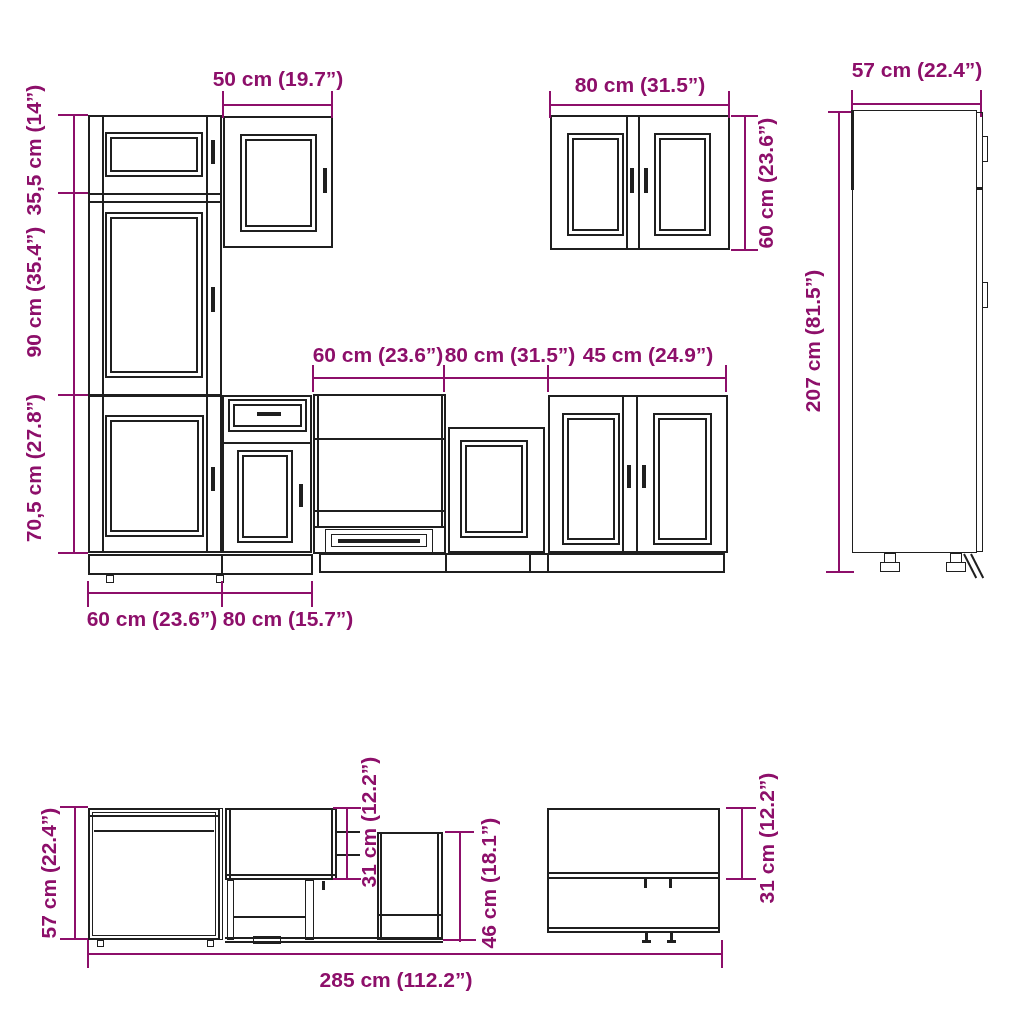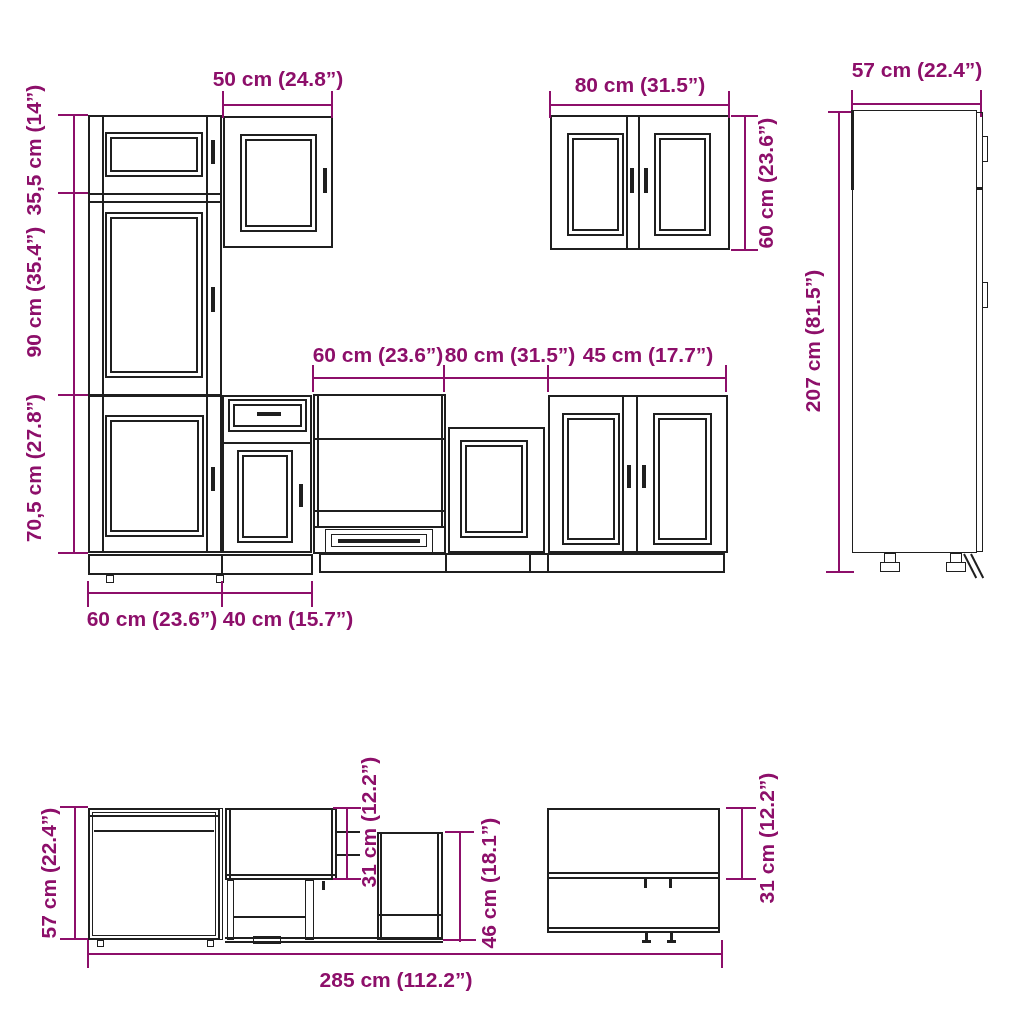--- a/index.html
+++ b/index.html
@@ -60,29 +60,29 @@
     <div class="bx" style="left:88px;top:554px;width:225px;height:21px"></div>
     <div class="ln" style="left:221px;top:554px;width:2px;height:21px"></div>
     <div class="ft" style="left:106px;top:575px;width:8px;height:8px"></div>
     <div class="ft" style="left:216px;top:575px;width:8px;height:8px"></div>
 
     <div class="dl" style="left:88px;top:592px;width:225px;height:2px"></div>
     <div class="dl" style="left:87px;top:581px;width:2px;height:26px"></div>
     <div class="dl" style="left:221px;top:581px;width:2px;height:26px"></div>
     <div class="dl" style="left:311px;top:581px;width:2px;height:26px"></div>
     <div class="lbl" style="left:152px;top:618px">60 cm (23.6”)</div>
-    <div class="lbl" style="left:288px;top:618px">40 cm (15.7”)</div>
+    <div class="lbl" style="left:288px;top:618px">80 cm (15.7”)</div>
 
     <div class="bx" style="left:223px;top:116px;width:110px;height:132px"></div>
     <div class="pnl" style="left:240px;top:134px;width:77px;height:98px"></div>
     <div class="ln" style="left:323px;top:168px;width:4px;height:25px"></div>
     <div class="dl" style="left:223px;top:104px;width:110px;height:2px"></div>
     <div class="dl" style="left:222px;top:91px;width:2px;height:27px"></div>
     <div class="dl" style="left:331px;top:91px;width:2px;height:27px"></div>
-    <div class="lbl" style="left:278px;top:78px">50 cm (24.8”)</div>
+    <div class="lbl" style="left:278px;top:78px">50 cm (19.7”)</div>
   </div>
 
   <div>
     <div class="bx" style="left:550px;top:115px;width:180px;height:135px"></div>
     <div class="ln" style="left:626px;top:117px;width:2px;height:131px"></div>
     <div class="ln" style="left:638px;top:117px;width:2px;height:131px"></div>
     <div class="pnl" style="left:567px;top:133px;width:57px;height:103px"></div>
     <div class="pnl" style="left:654px;top:133px;width:57px;height:103px"></div>
     <div class="ln" style="left:630px;top:168px;width:4px;height:25px"></div>
     <div class="ln" style="left:644px;top:168px;width:4px;height:25px"></div>
@@ -97,21 +97,21 @@
   </div>
 
   <div>
     <div class="dl" style="left:313px;top:377px;width:414px;height:2px"></div>
     <div class="dl" style="left:312px;top:365px;width:2px;height:27px"></div>
     <div class="dl" style="left:443px;top:365px;width:2px;height:27px"></div>
     <div class="dl" style="left:547px;top:365px;width:2px;height:27px"></div>
     <div class="dl" style="left:725px;top:365px;width:2px;height:27px"></div>
     <div class="lbl" style="left:378px;top:354px">60 cm (23.6”)</div>
     <div class="lbl" style="left:510px;top:354px">80 cm (31.5”)</div>
-    <div class="lbl" style="left:648px;top:354px">45 cm (17.7”)</div>
+    <div class="lbl" style="left:648px;top:354px">45 cm (24.9”)</div>
 
     <div class="bx" style="left:313px;top:394px;width:133px;height:160px"></div>
     <div class="ln" style="left:317px;top:396px;width:2px;height:131px"></div>
     <div class="ln" style="left:441px;top:396px;width:2px;height:131px"></div>
     <div class="ln" style="left:313px;top:438px;width:133px;height:2px"></div>
     <div class="ln" style="left:315px;top:510px;width:129px;height:2px"></div>
     <div class="ln" style="left:315px;top:526px;width:129px;height:2px"></div>
     <div class="bx thin" style="left:325px;top:529px;width:108px;height:24px"></div>
     <div class="bx thin" style="left:331px;top:534px;width:96px;height:13px"></div>
     <div class="ln" style="left:338px;top:539px;width:82px;height:4px"></div>

